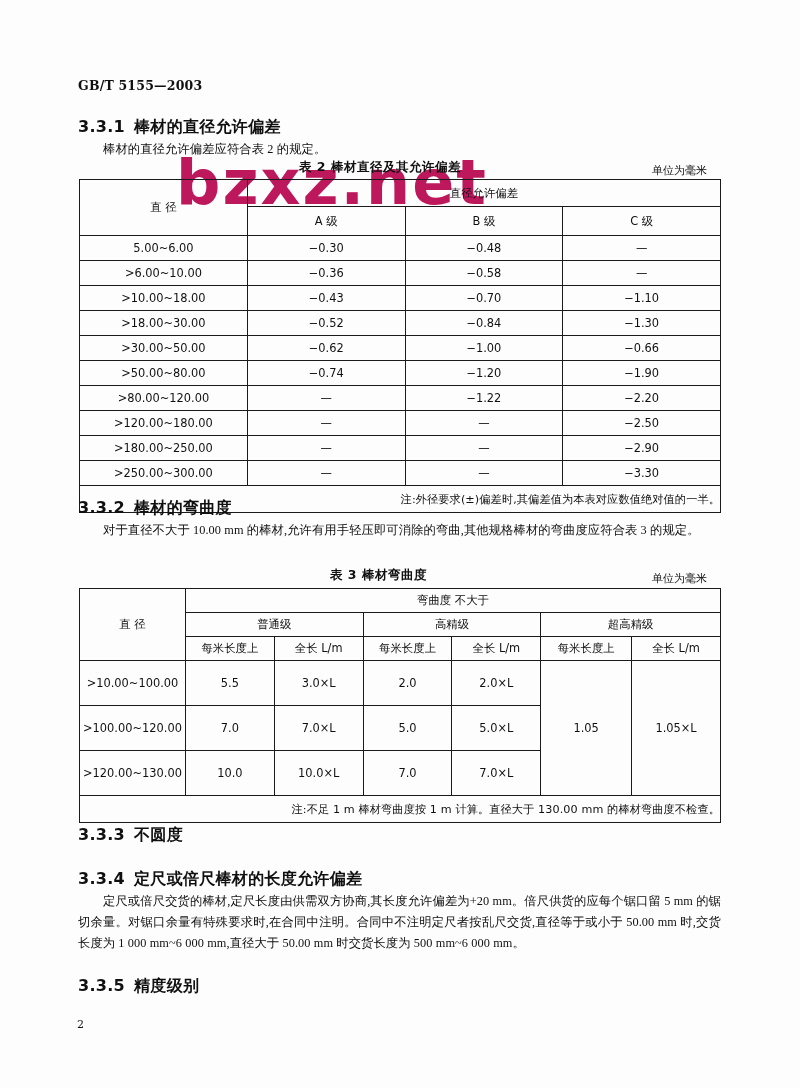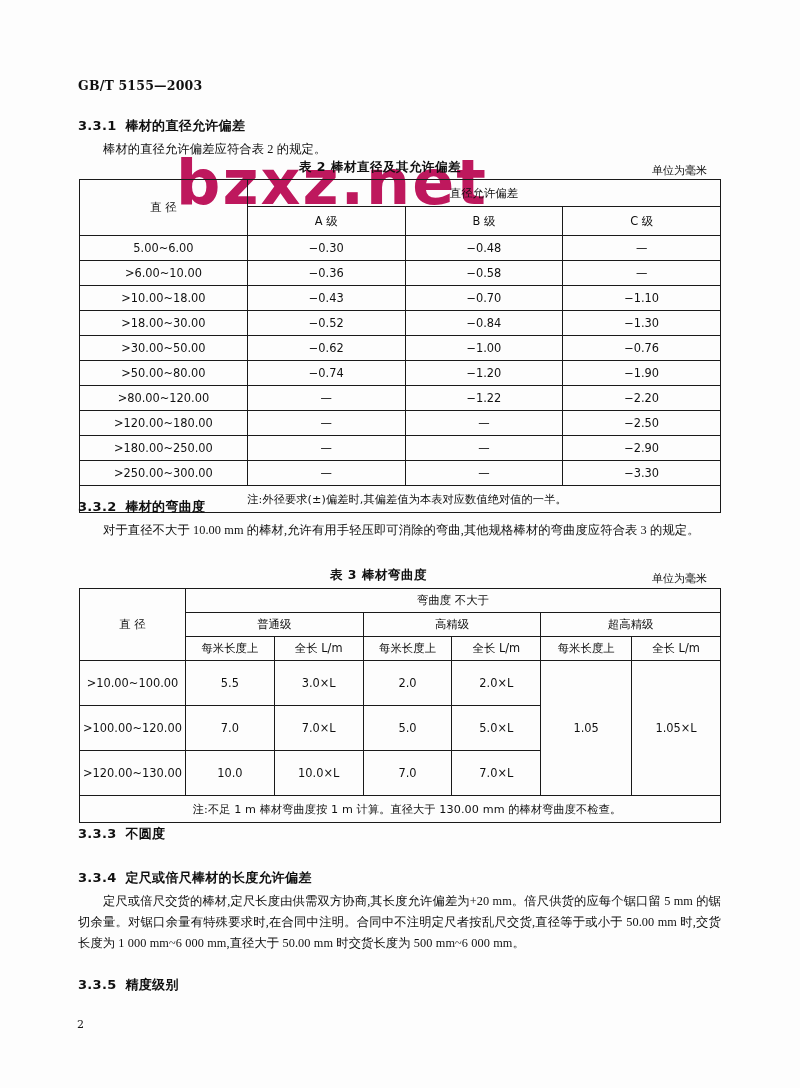--- a/index.html
+++ b/index.html
@@ -55,21 +55,21 @@
     top: 77px;
     font-size: 12.5px;
     font-weight: bold;
     font-family: "DejaVu Serif", "Liberation Serif", serif;
     letter-spacing: 0.2px;
   }
 
   
   .sec-head {
     position: absolute;
-    font-size: 13px;
+    font-size: 16px;
     font-weight: bold;
     letter-spacing: 0.3px;
     white-space: nowrap;
   }
   .sec-head .num {
     font-family: "DejaVu Sans", sans-serif;
     font-weight: bold;
     margin-right: 9px;
   }
   .para {
@@ -104,21 +104,21 @@
     background: transparent;
   }
   table.doc td, table.doc th {
     border: 1px solid #1a1a1a;
     text-align: center;
     font-weight: normal;
     padding: 0;
     background: transparent;
   }
   table.doc td.note {
-    text-align: center;
+    text-align: right;
     padding-left: 14px;
     font-size: 11.2px;
     letter-spacing: 0.1px;
   }
 
   
   #table2 { left: 79px; top: 178px; width: 642px; }
   #table2 td { height: 24px; }
   #table2 tr.hdr-a td { height: 26px; }
   #table2 tr.hdr-b td { height: 28px; }
@@ -196,21 +196,21 @@
         <tr>
           <td>&gt;18.00~30.00</td>
           <td>−0.52</td>
           <td>−0.84</td>
           <td>−1.30</td>
         </tr>
         <tr>
           <td>&gt;30.00~50.00</td>
           <td>−0.62</td>
           <td>−1.00</td>
-          <td>−0.76</td>
+          <td>−0.66</td>
         </tr>
         <tr>
           <td>&gt;50.00~80.00</td>
           <td>−0.74</td>
           <td>−1.20</td>
           <td>−1.90</td>
         </tr>
         <tr>
           <td>&gt;80.00~120.00</td>
           <td>—</td>

